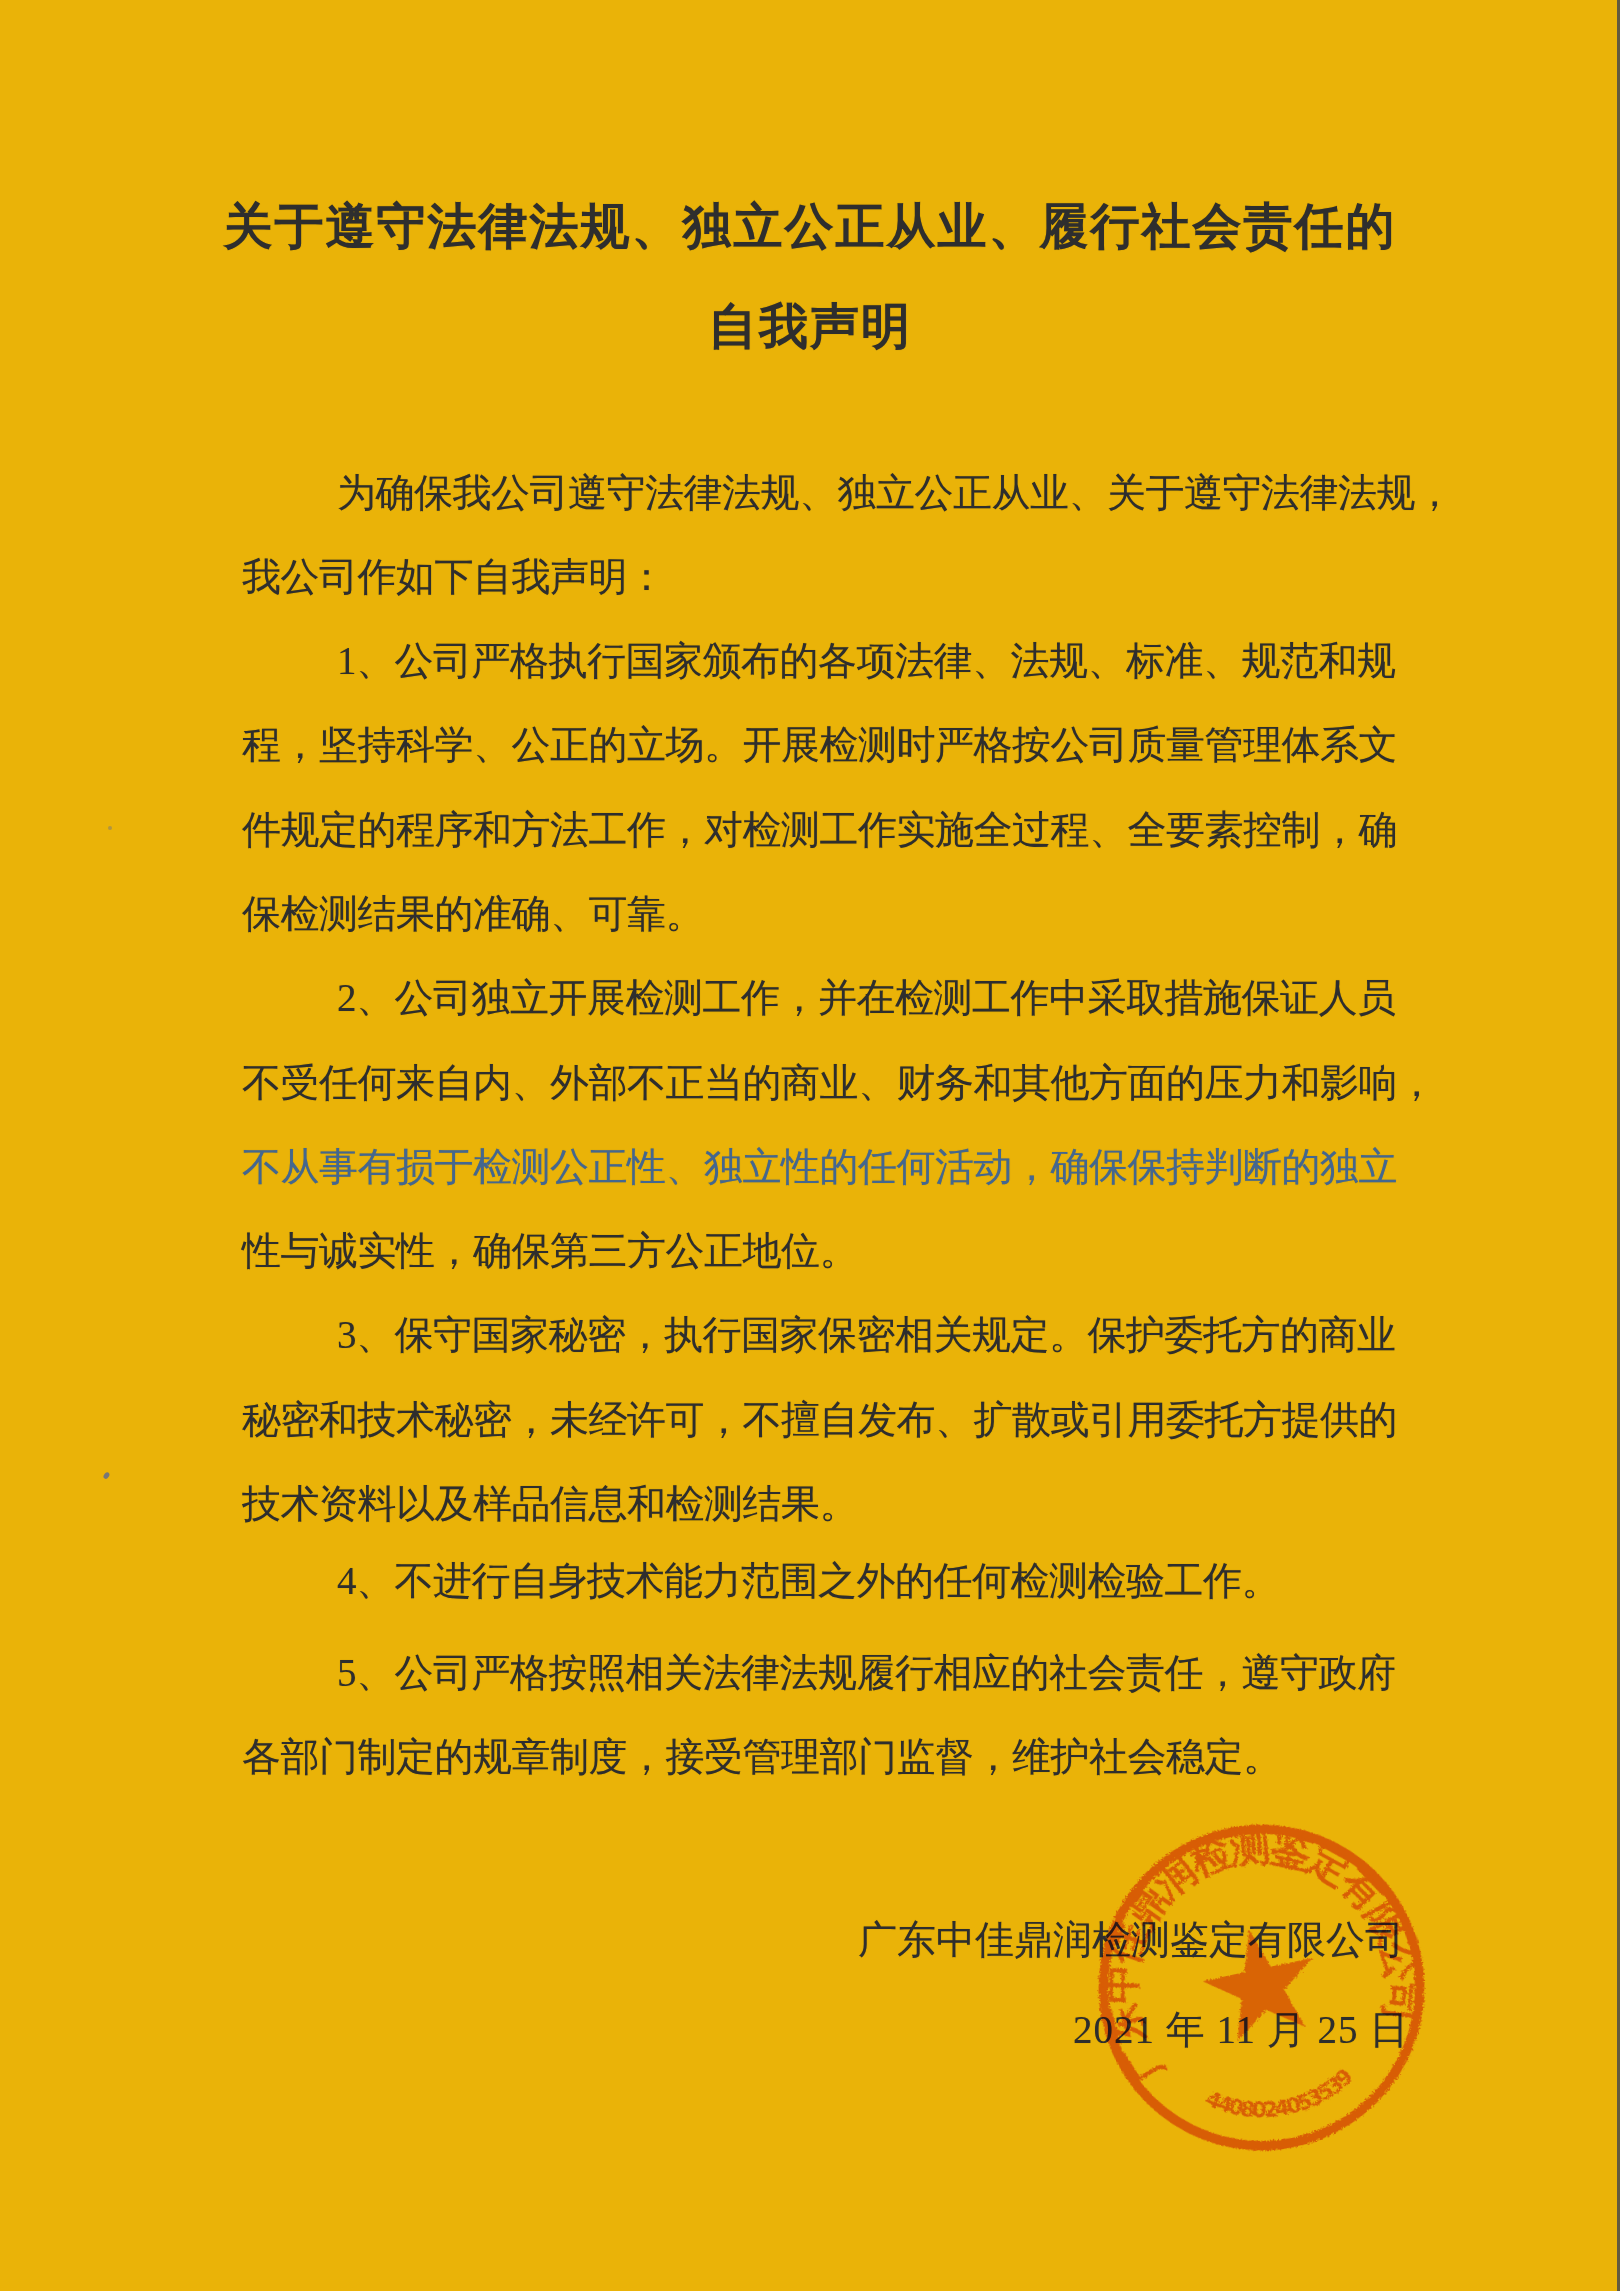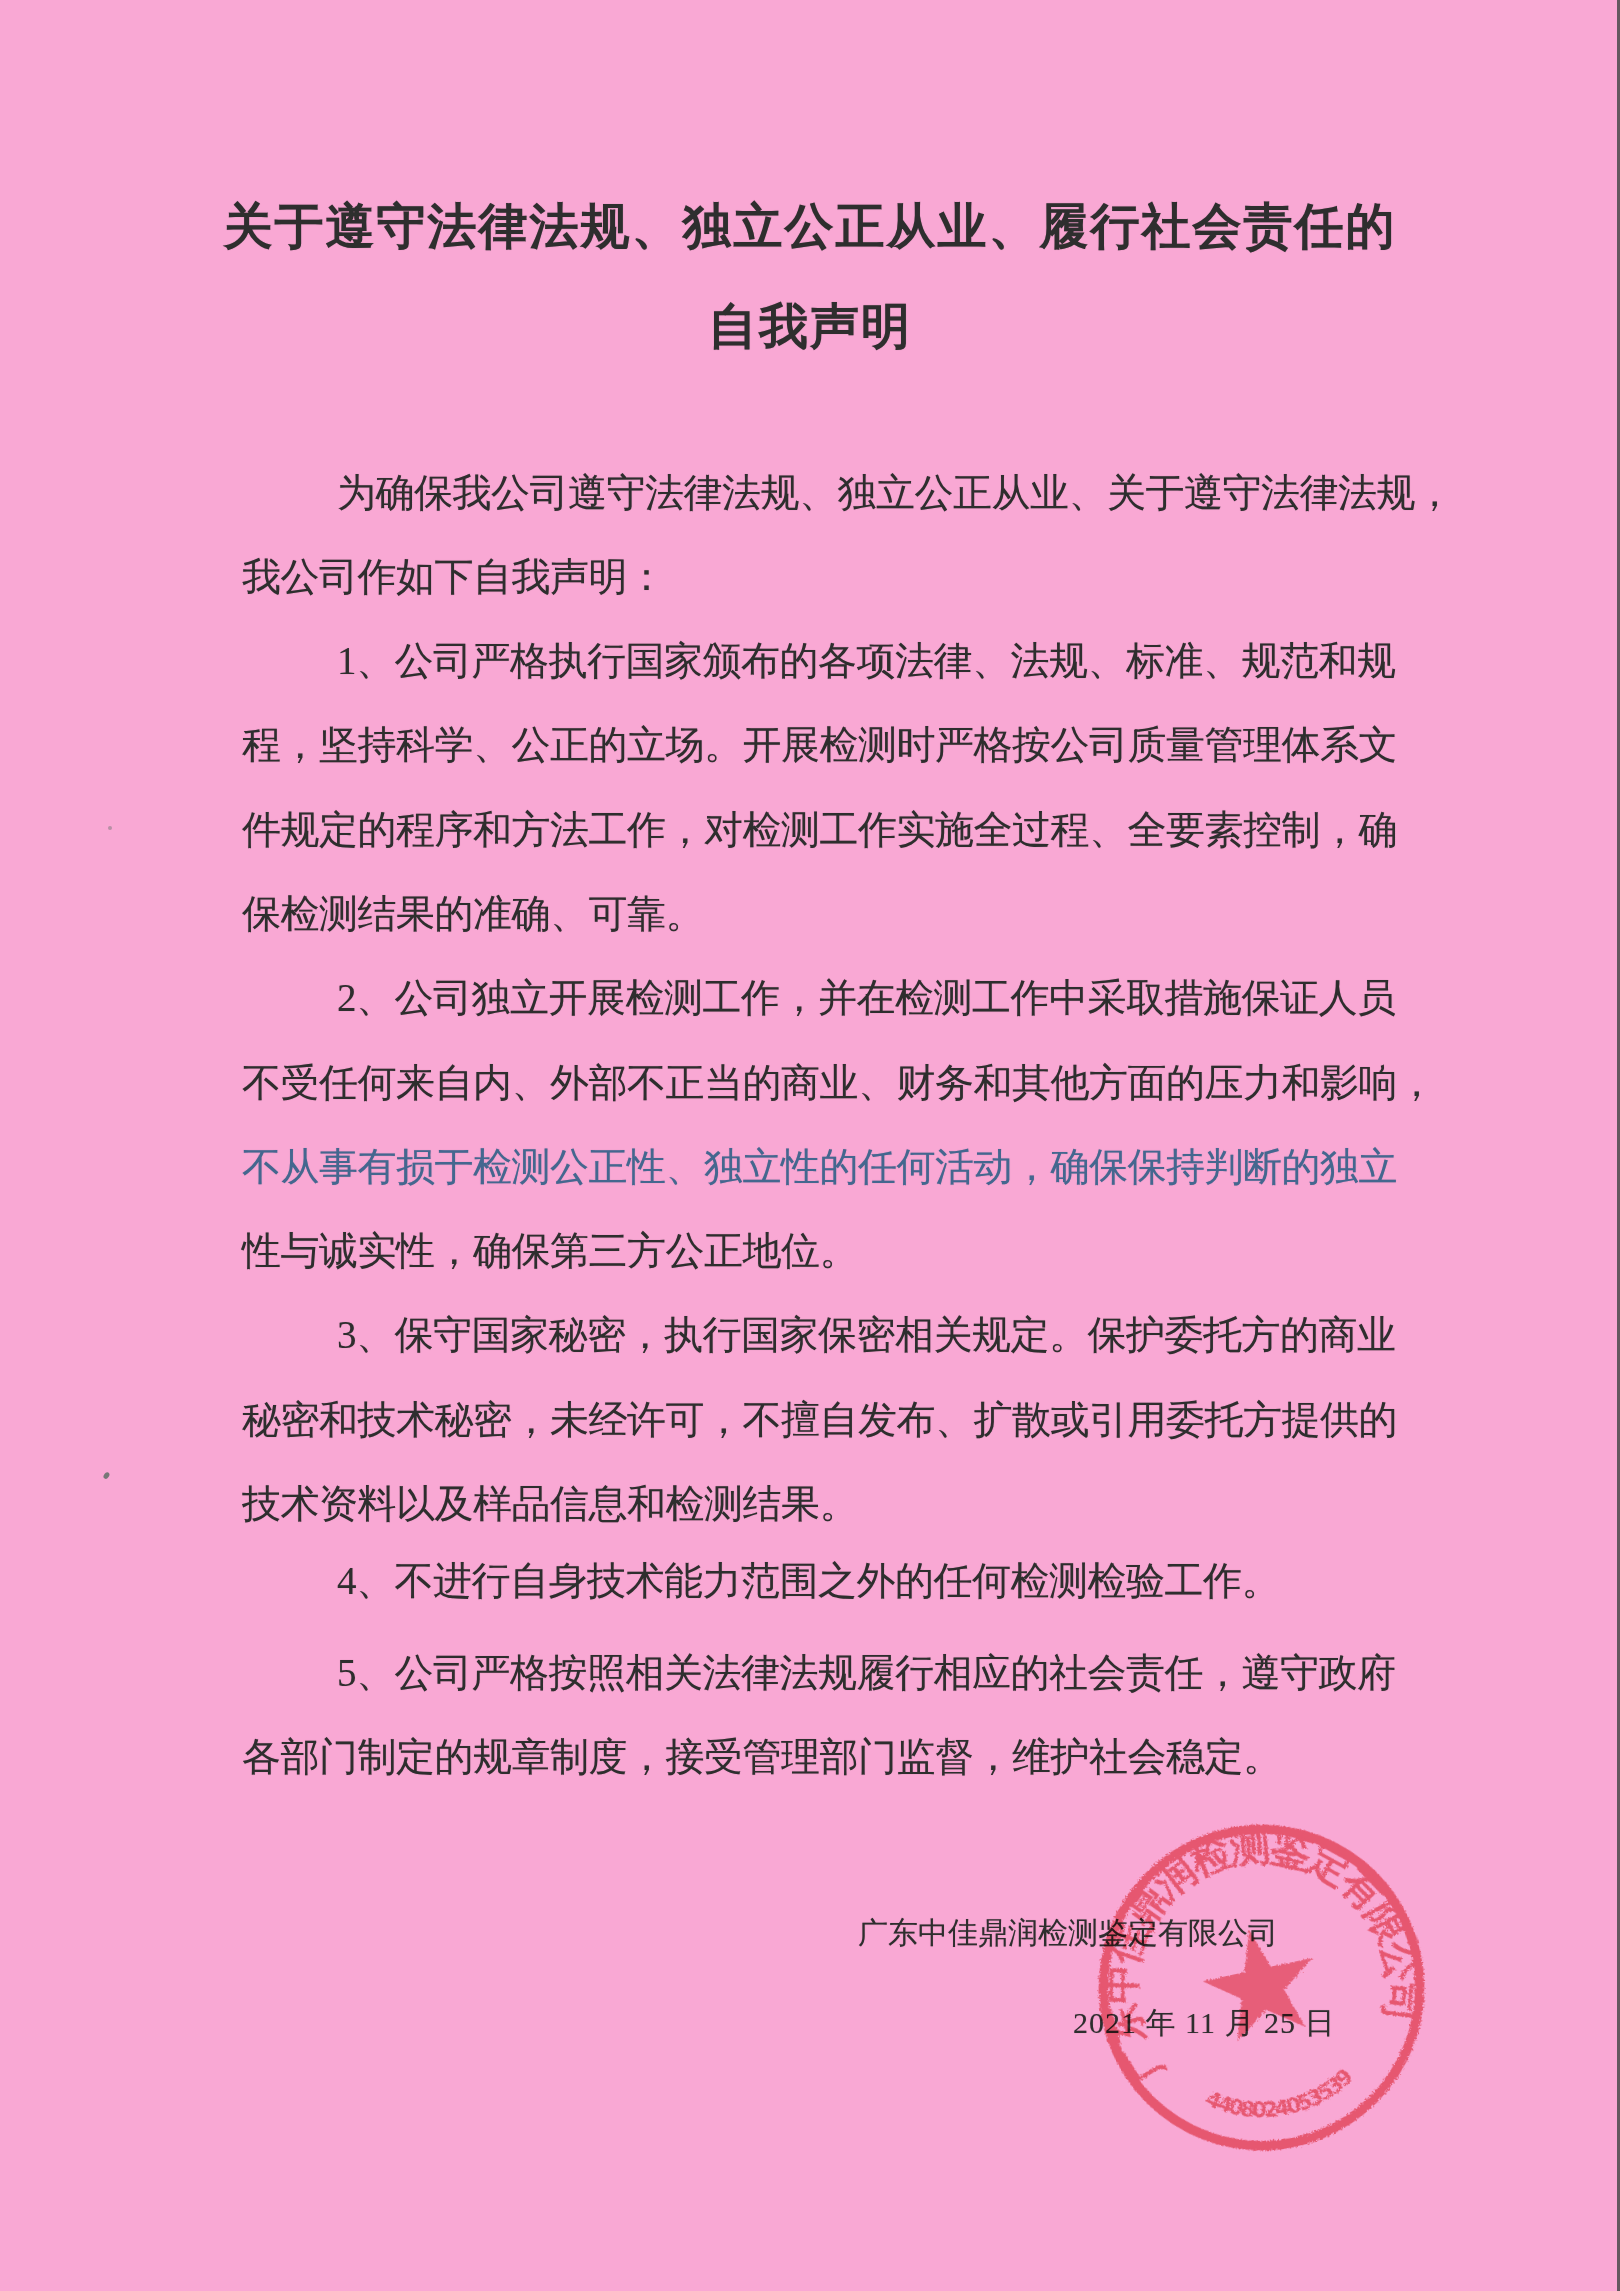--- a/index.html
+++ b/index.html
@@ -1,20 +1,20 @@
 <!DOCTYPE html>
 <html><head>
 <meta charset="utf-8">
 <style>
   html,body{margin:0;padding:0;background:#e9e9e9;}
   .page{
     position:relative;
     width:1620px;height:2292px;
     margin:0 auto;
-    background:#f9a8d4;
+    background:#eab308;
     overflow:hidden;
     font-family:"Liberation Serif","DejaVu Serif",serif;
     color:#2e2e2e;
   }
   
   .scan-edge{
     position:absolute;right:0;top:0;width:2.9px;height:100%;
     background:#4a4a4a;opacity:.85;
   }
   .title-line{
@@ -31,21 +31,21 @@
     position:absolute;left:242px;
     font-size:39px;line-height:47px;
     letter-spacing:-0.5px;
     white-space:nowrap;
     text-shadow:0 0 1px rgba(0,0,0,.28);
   }
   .line.indent{left:337px;}
   .line.blue{color:#44678f;text-shadow:0 0 1px rgba(40,70,110,.35);}
   .sig{
     position:absolute;
-    font-size:30px;white-space:nowrap;
+    font-size:39px;white-space:nowrap;
     text-shadow:0 0 1px rgba(0,0,0,.28);
   }
   #sig-company{left:858px;top:1913px;letter-spacing:0px;}
   #sig-date{left:1073px;top:2003px;letter-spacing:1px;}
   .seal{
     position:absolute;left:1090px;top:1816px;
     width:343px;height:343px;
     transform:rotate(-12deg);
     opacity:.82;
     mix-blend-mode:multiply;

